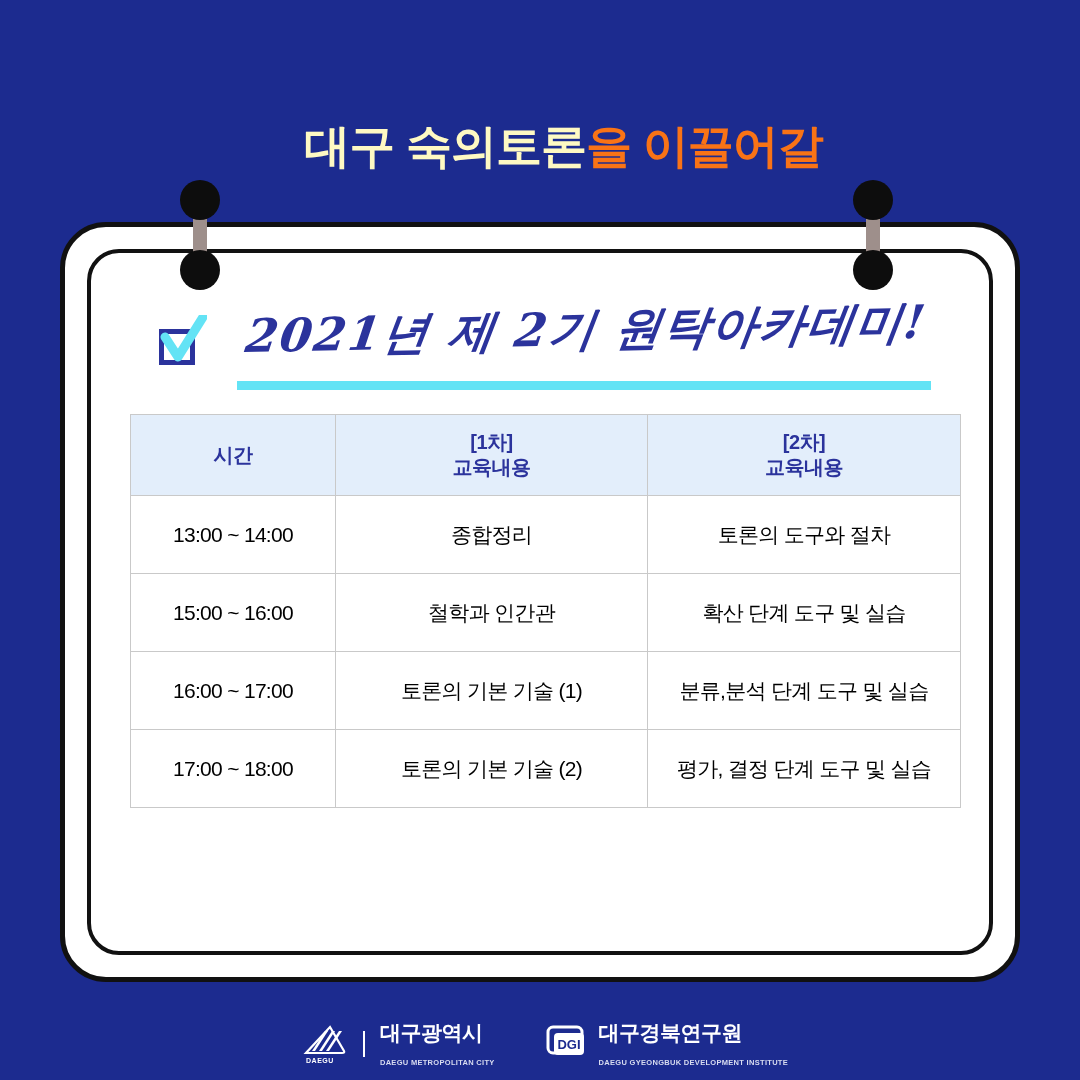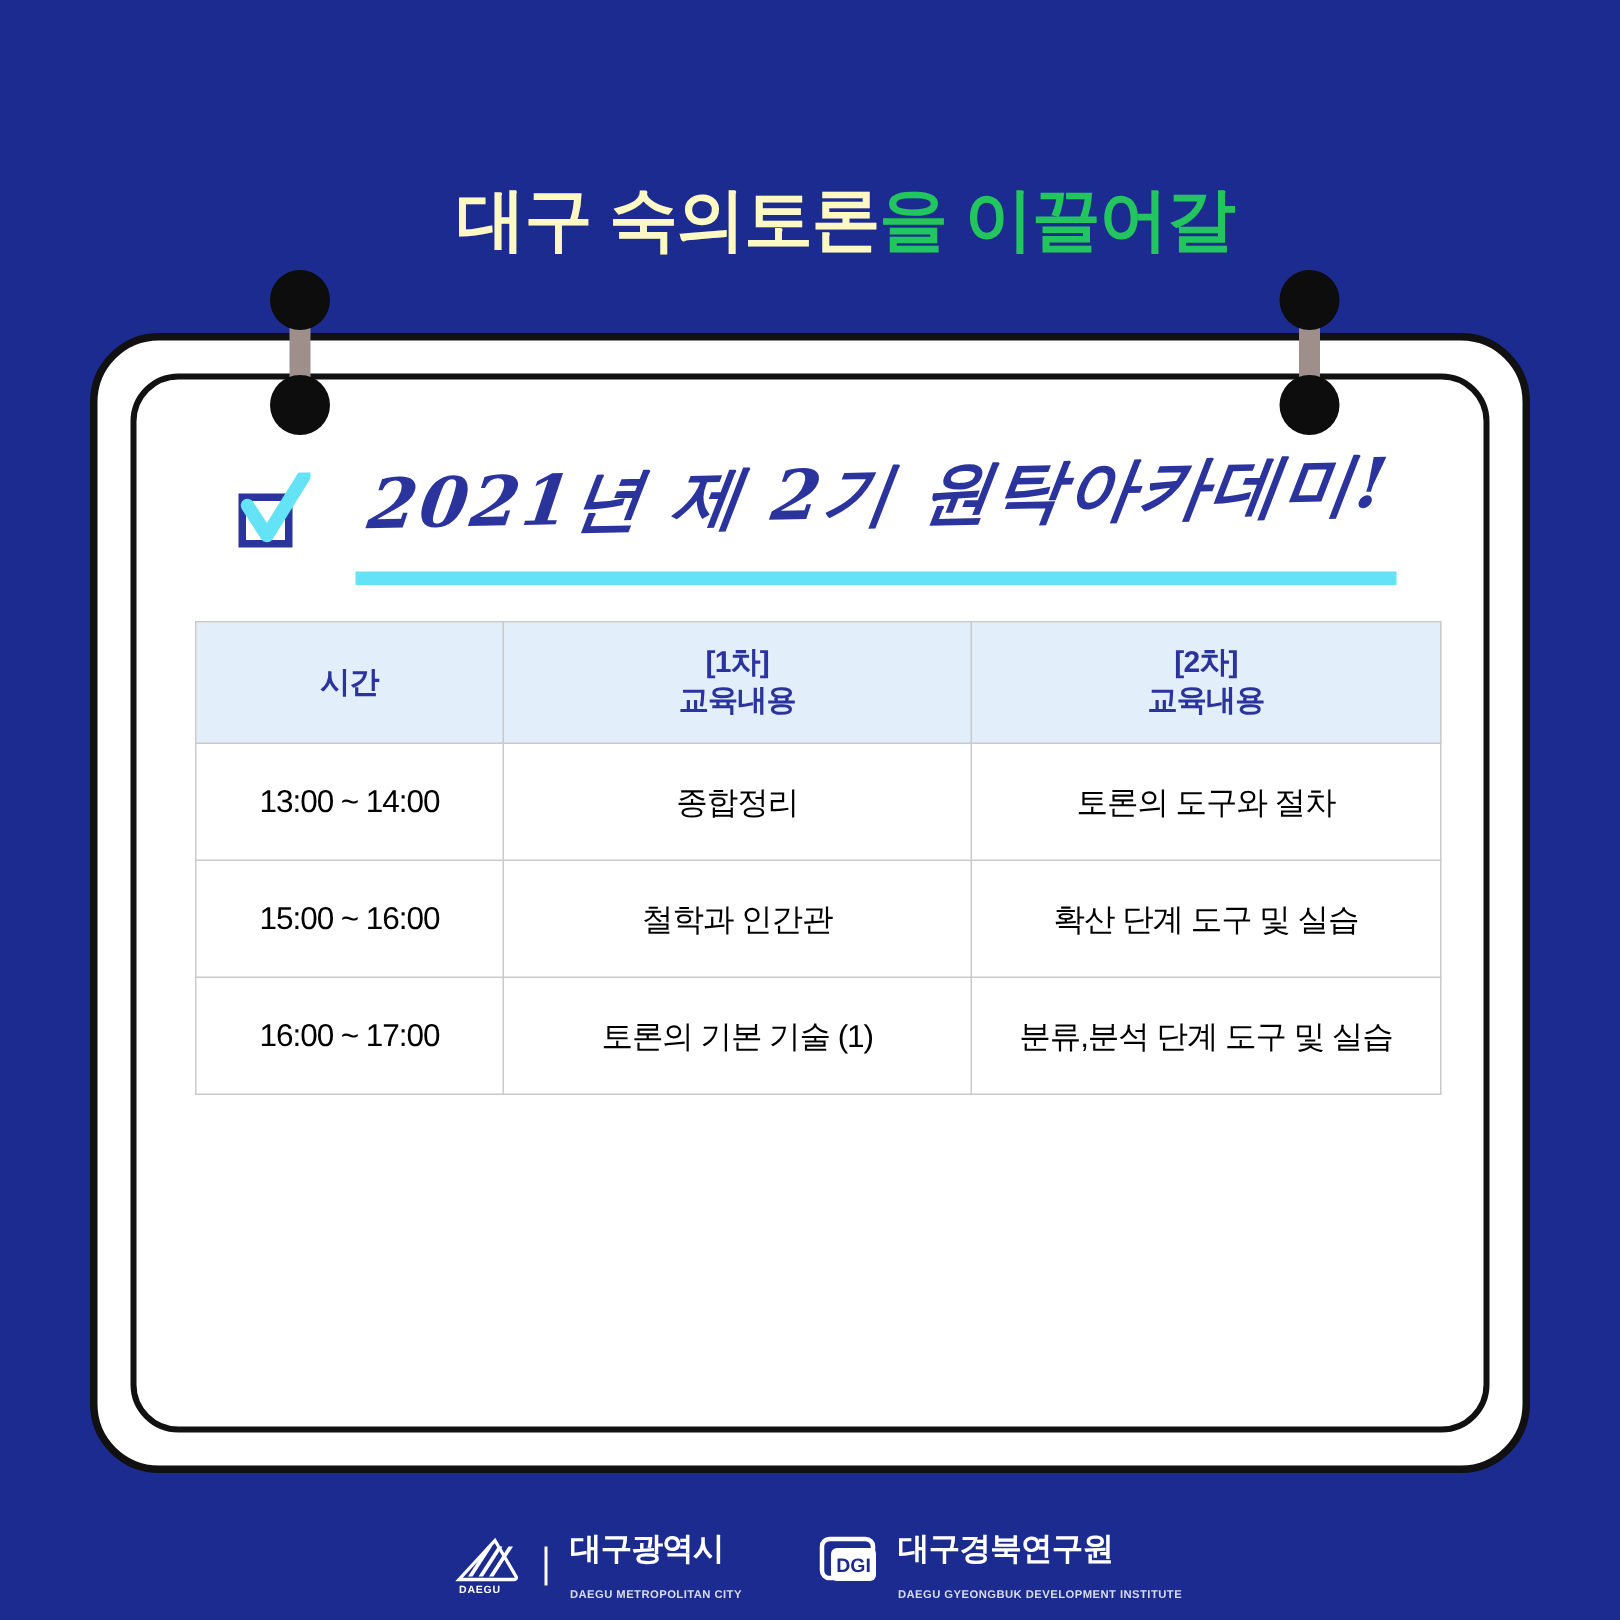--- a/index.html
+++ b/index.html
@@ -23,21 +23,21 @@
     width: 1080px;
     text-align: center;
     line-height: 1.08;
     font-size: 46px;
     font-weight: bold;
     letter-spacing: -1px;
     color: #ffffff;
   }
   .headline .line { display: block; white-space: pre; }
   .cy { color: #fef9c3; }
-  .wh { color: #22c55e; }
+  .wh { color: #f97316; }
 
   
   .card-outer {
     position: absolute;
     left: 60px;
     top: 222px;
     width: 960px;
     height: 760px;
     background: #ffffff;
     border: 5px solid #111111;
@@ -270,20 +270,25 @@
       <tr>
         <td>15:00 ~ 16:00</td>
         <td>철학과 인간관</td>
         <td>확산 단계 도구 및 실습</td>
       </tr>
       <tr>
         <td>16:00 ~ 17:00</td>
         <td>토론의 기본 기술 (1)</td>
         <td>분류,분석 단계 도구 및 실습</td>
       </tr>
+      <tr>
+        <td>17:00 ~ 18:00</td>
+        <td>토론의 기본 기술 (2)</td>
+        <td>평가, 결정 단계 도구 및 실습</td>
+      </tr>
     </tbody>
   </table>
 </div>
 
 <div class="clip left">
   <span class="bar"></span>
   <span class="knob top"></span>
   <span class="knob bottom"></span>
 </div>
 <div class="clip right">

